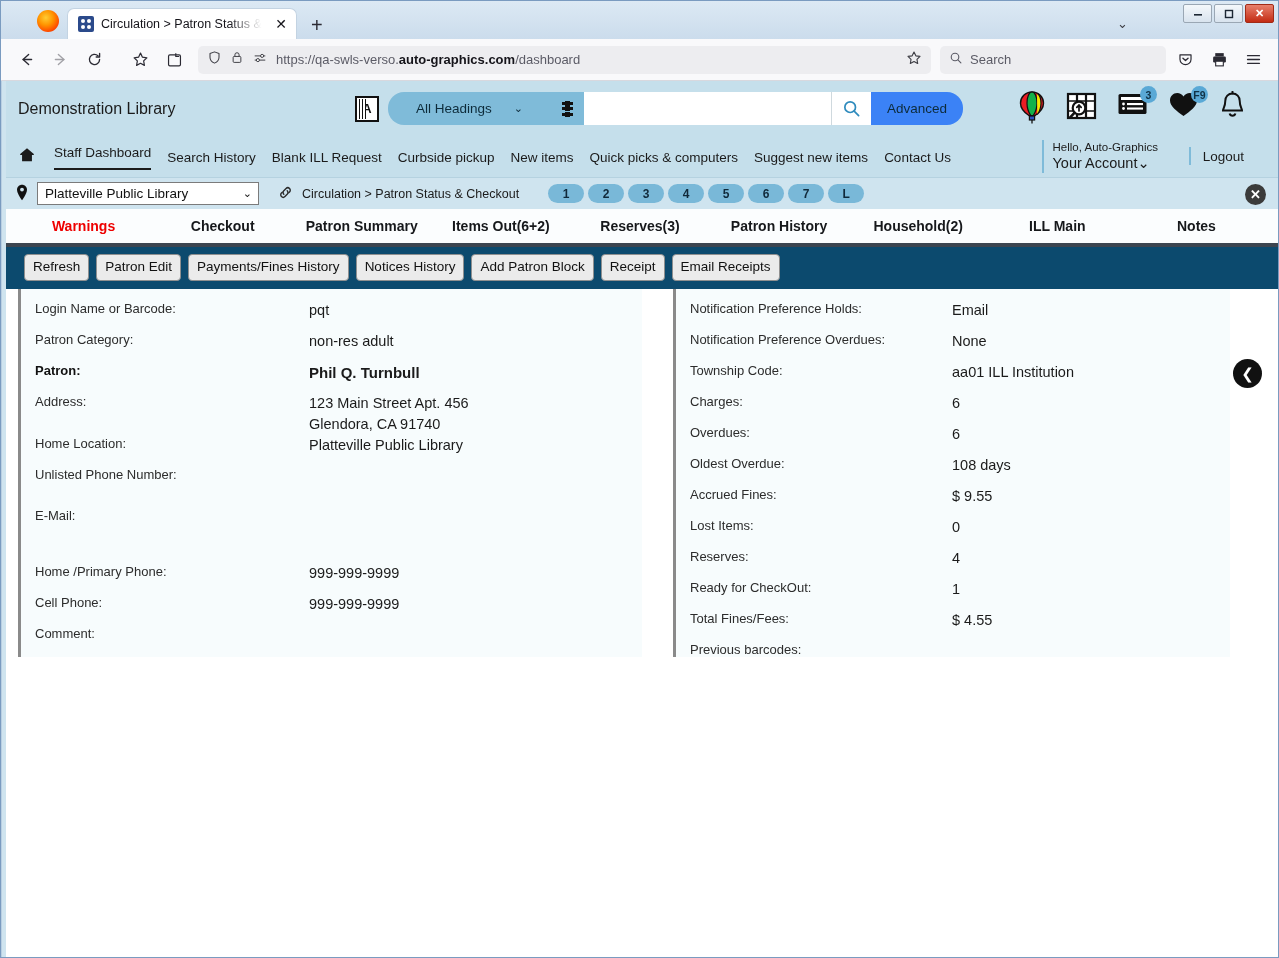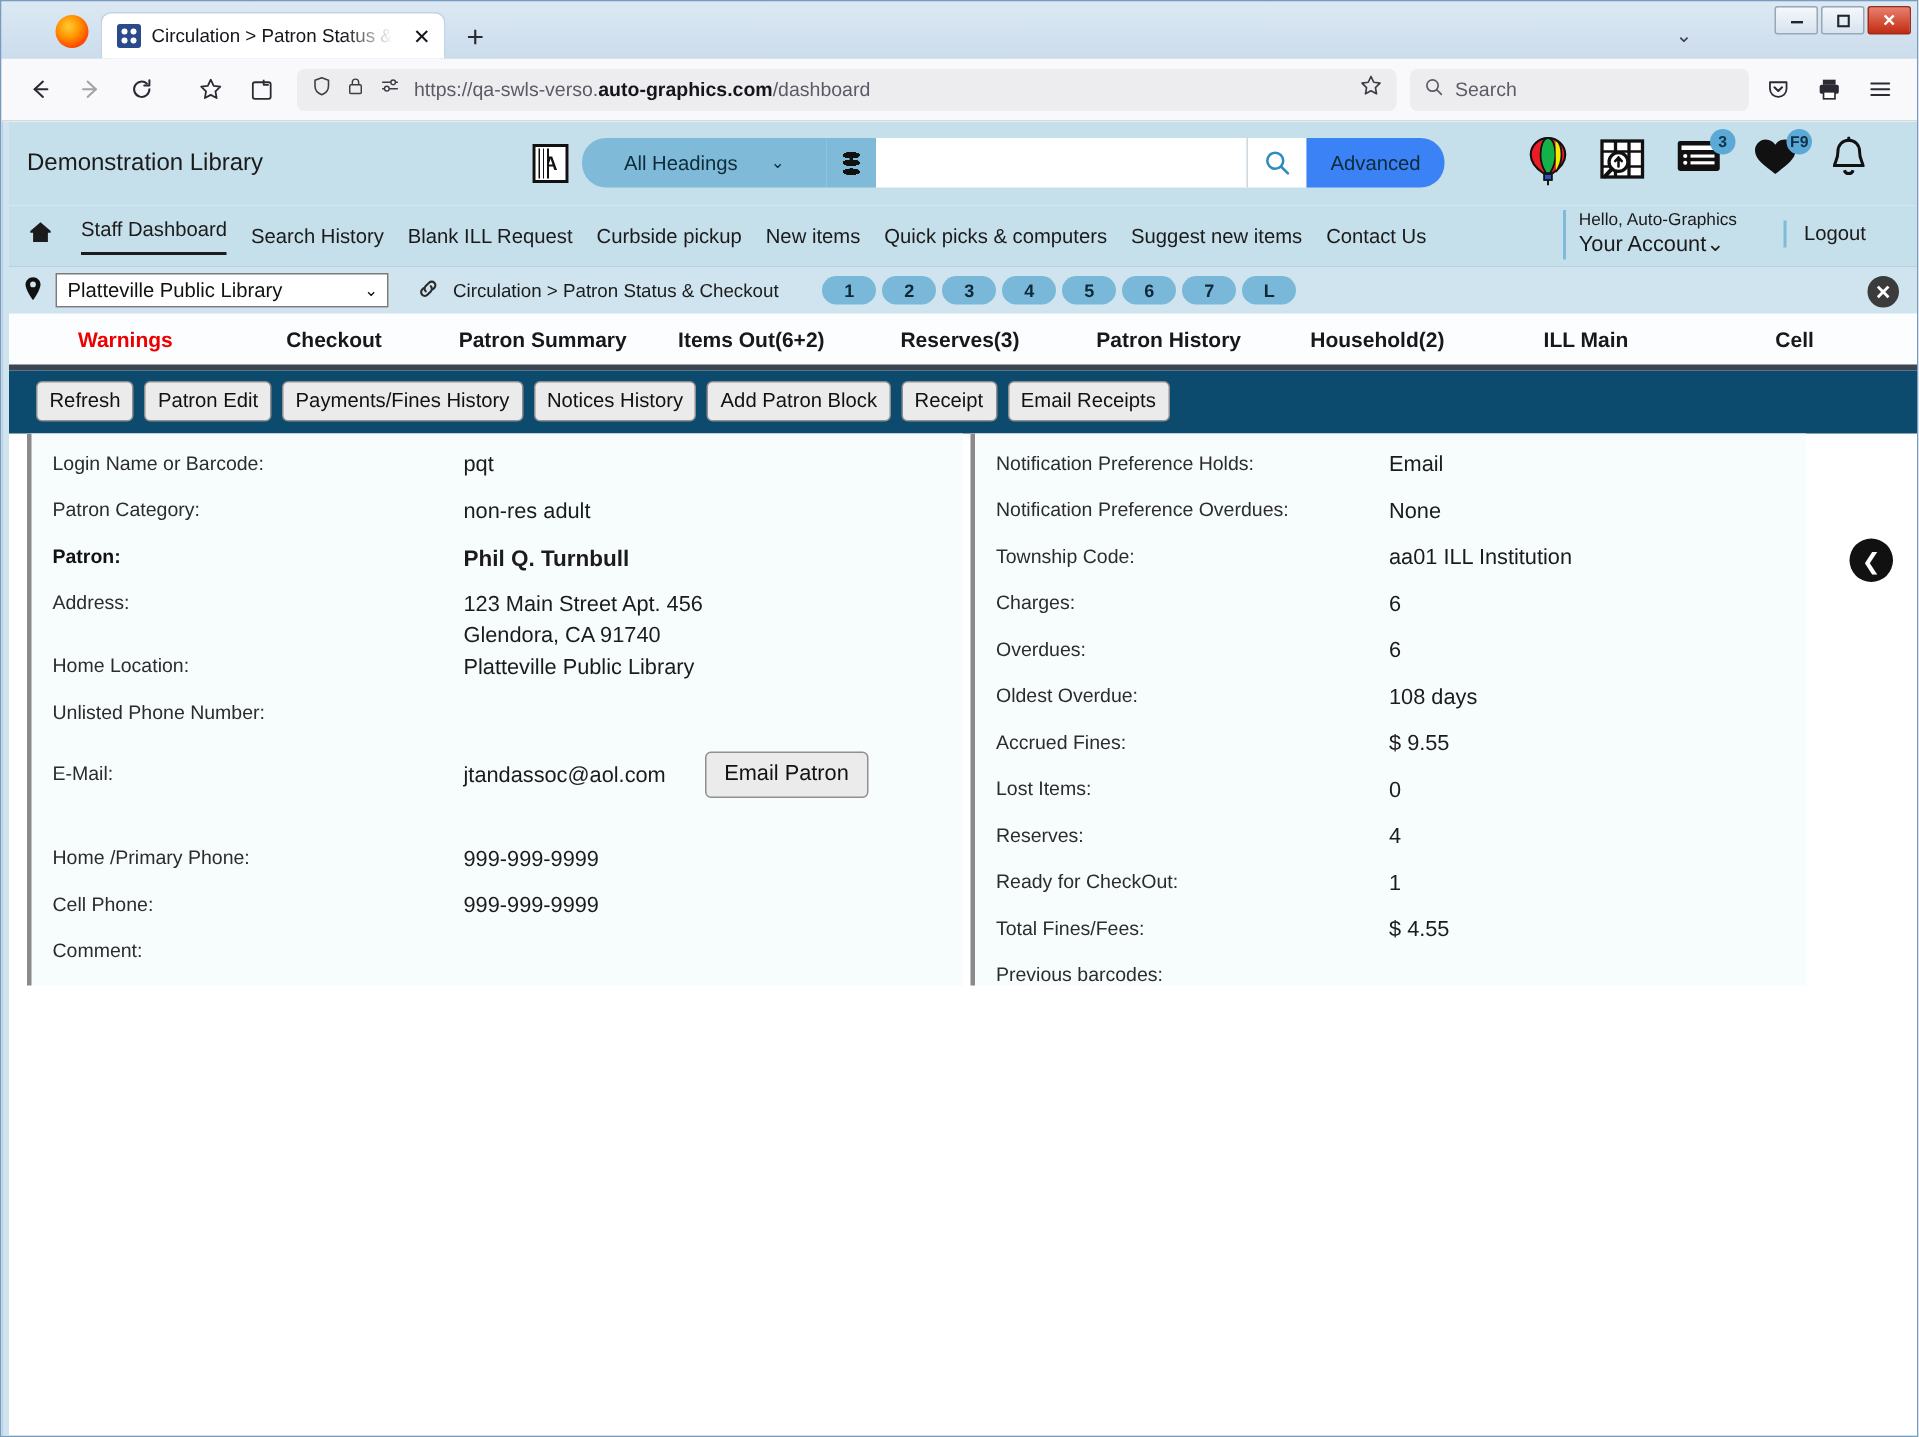--- a/index.html
+++ b/index.html
@@ -315,21 +315,21 @@
     gap: 5px;
     height: 368px;
   }
   .panel {
     background: #f7fcfd;
     border-left: 3px solid #8a8a8a;
     padding: 11px 0 0 0;
     position: relative;
   }
   .panel.left { width: 624px; }
-  .panel.right { width: 557px; }
+  .panel.right { width: 557px; margin-left: 26px; }
   .frow {
     display: flex;
     min-height: 31px;
     align-items: flex-start;
   }
   .flabel {
     font-size: 13px; color: #2c2c2c;
     padding-left: 14px;
     flex: 0 0 auto;
     line-height: 1.45;
@@ -609,21 +609,21 @@
 
     <div class="tabs-row">
       <div class="mtab warn">Warnings</div>
       <div class="mtab">Checkout</div>
       <div class="mtab">Patron Summary</div>
       <div class="mtab">Items Out(6+2)</div>
       <div class="mtab">Reserves(3)</div>
       <div class="mtab">Patron History</div>
       <div class="mtab">Household(2)</div>
       <div class="mtab">ILL Main</div>
-      <div class="mtab">Cell</div>
+      <div class="mtab">Notes</div>
     </div>
 
     <div class="toolbar">
       <button class="tbtn">Refresh</button>
       <button class="tbtn">Patron Edit</button>
       <button class="tbtn">Payments/Fines History</button>
       <button class="tbtn">Notices History</button>
       <button class="tbtn">Add Patron Block</button>
       <button class="tbtn">Receipt</button>
       <button class="tbtn">Email Receipts</button>
@@ -652,24 +652,20 @@
         <div class="frow">
           <div class="flabel">Home Location:</div>
           <div class="fvalue">Platteville Public Library</div>
         </div>
         <div class="frow" style="min-height:41px">
           <div class="flabel">Unlisted Phone Number:</div>
           <div class="fvalue"></div>
         </div>
         <div class="frow" style="min-height:56px">
           <div class="flabel">E-Mail:</div>
-          <div class="email-row">
-            <span class="fvalue">jtandassoc@aol.com</span>
-            <button class="email-btn">Email Patron</button>
-          </div>
         </div>
         <div class="frow">
           <div class="flabel">Home /Primary Phone:</div>
           <div class="fvalue">999-999-9999</div>
         </div>
         <div class="frow">
           <div class="flabel">Cell Phone:</div>
           <div class="fvalue">999-999-9999</div>
         </div>
         <div class="frow">

